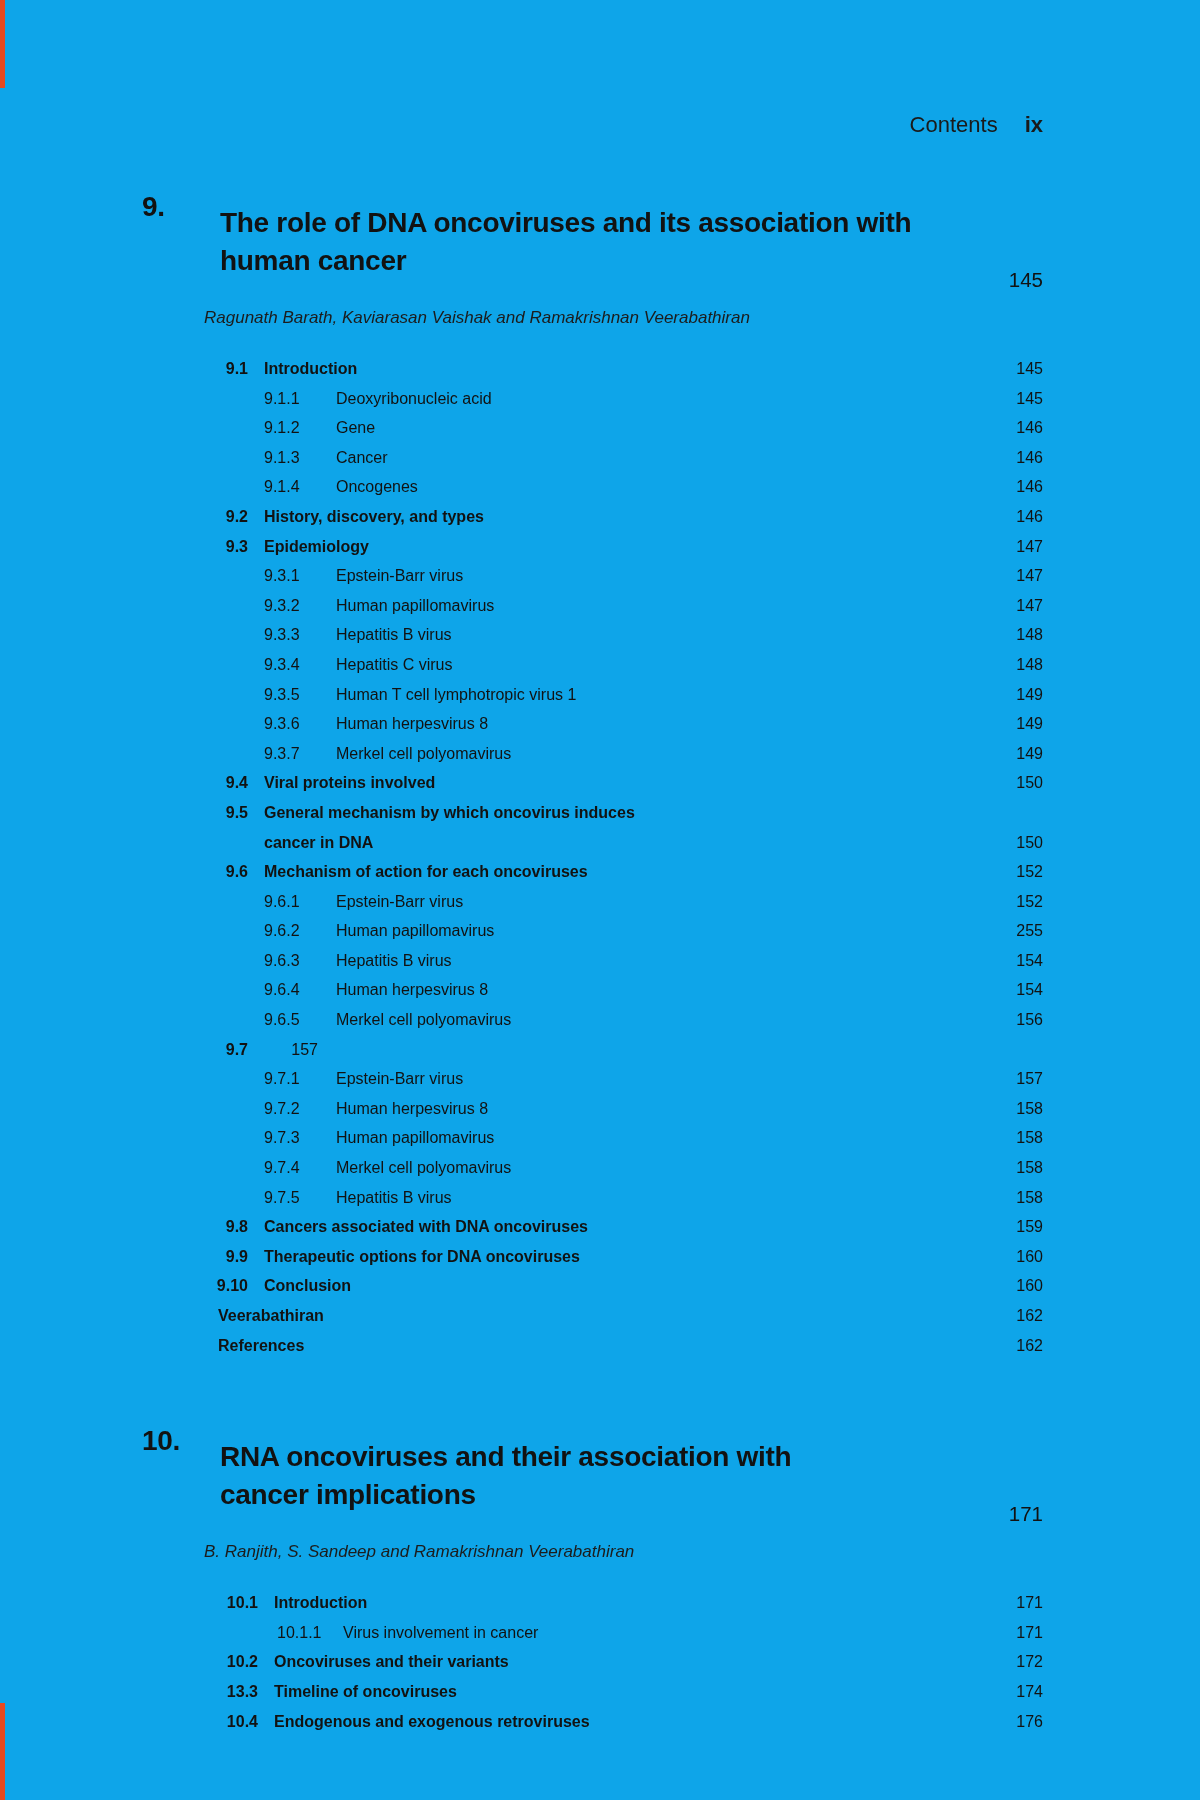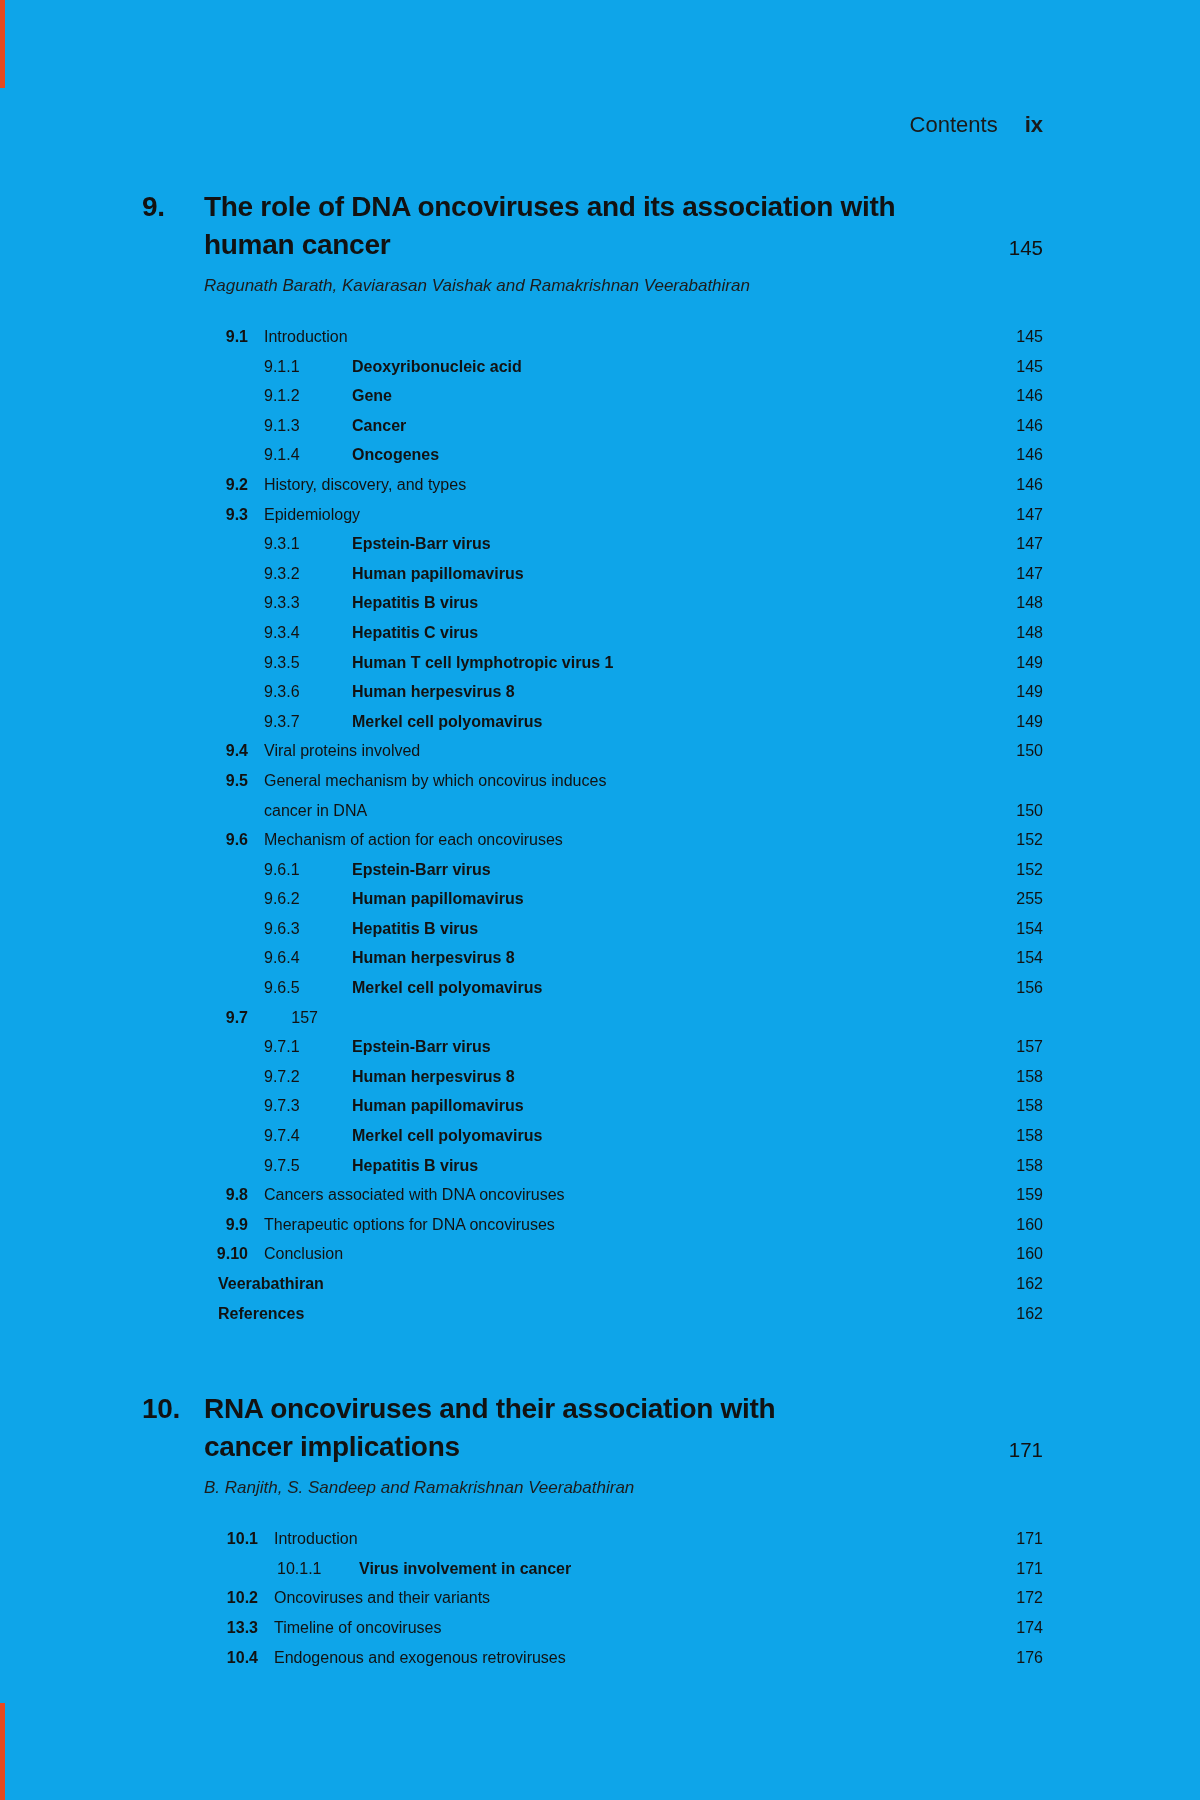--- a/index.html
+++ b/index.html
@@ -40,21 +40,21 @@
   .ch-num {
     width: 62px;
     flex: 0 0 62px;
     font-size: 28px;
     font-weight: 700;
     line-height: 38px;
     letter-spacing: -0.3px;
   }
   .ch-title {
     flex: 1 1 auto;
-    margin: 0;
+    margin: 16px;
     font-size: 28px;
     font-weight: 700;
     line-height: 38px;
     letter-spacing: -0.3px;
     white-space: pre-line;
   }
   .ch-page {
     flex: 0 0 70px;
     width: 70px;
     text-align: right;
@@ -84,24 +84,24 @@
   .toc-row .pg {
     flex: 0 0 70px;
     width: 70px;
     text-align: right;
     align-self: flex-end;
     font-weight: 400;
   }
 
   
   .toc-row.lvl1 .num { width: 106px; text-align: right; font-weight: 700; }
-  .toc-row.lvl1 .label { margin-left: 16px; font-weight: 400; }
+  .toc-row.lvl1 .label { margin-left: 16px; font-weight: 700; }
   
   .toc-row.lvl2 .num { width: 72px; margin-left: 122px; text-align: left; font-weight: 400; }
-  .toc-row.lvl2 .label { margin-left: 16px; font-weight: 700; }
+  .toc-row.lvl2 .label { margin-left: 0; font-weight: 400; }
   .toc-row.lvl0 .label { margin-left: 76px; font-weight: 700; }
 
   
   .chapter.ch-10 .toc-row.lvl1 .num { width: 116px; }
   .chapter.ch-10 .toc-row.lvl2 .num { width: 66px; margin-left: 135px; }
 </style>
 </head>
 <body>
 
 <div class="page">

